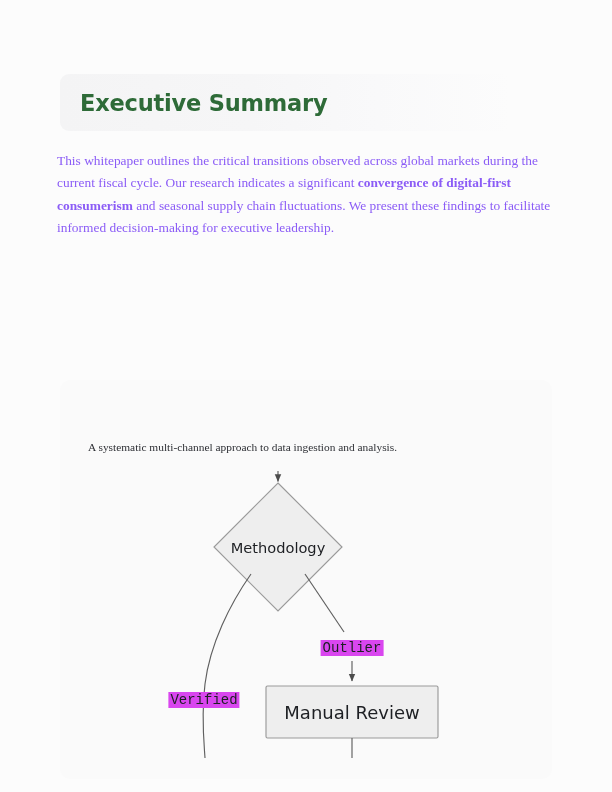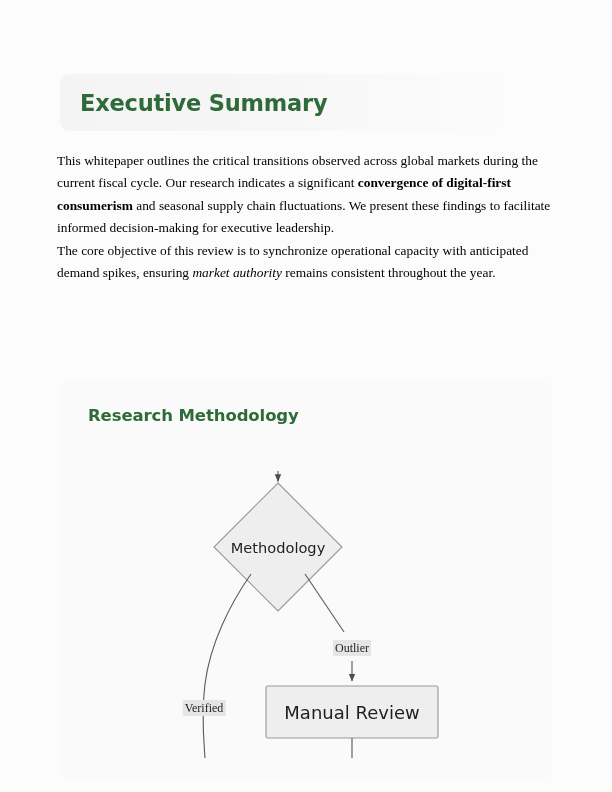--- a/index.html
+++ b/index.html
@@ -43,21 +43,21 @@
 
   
   .prose {
     position: absolute;
     left: 57px;
     top: 150px;
     width: 497px;
     font-family: "Liberation Serif", serif;
     font-size: 13.4px;
     line-height: 22.4px;
-    color: #000000;
+    color: #8b5cf6;
   }
   .prose p {
     margin: 0;
   }
   .prose strong {
     font-weight: bold;
   }
   .prose em {
     font-style: italic;
   }
@@ -124,52 +124,51 @@
     left: 218px;
     top: 167px;
   }
   .node-label.process {
     font-size: 18px;
     left: 292px;
     top: 332px;
   }
   .edge-label {
     position: absolute;
-    font-family: Liberation Serif, serif;
-    font-size: 12px;
+    font-family: Liberation Mono, monospace;
+    font-size: 14px;
     color: #1d1f23;
     white-space: nowrap;
     transform: translate(-50%, -50%);
-    background: #e5e5e5;
+    background: #d946ef;
     padding: 0 2px;
     line-height: 16px;
   }
   .edge-label.verified {
     left: 144px;
-    top: 328px;
+    top: 320px;
   }
   .edge-label.outlier {
     left: 292px;
     top: 268px;
   }
 </style>
 </head>
 <body>
 
 <div class="header-band">
   <h1>Executive Summary</h1>
 </div>
 
 <div class="prose">
   <p><span>This whitepaper outlines the critical transitions observed across global markets during the current fiscal cycle. Our research indicates a significant </span><strong>convergence of digital-first consumerism</strong><span> and seasonal supply chain fluctuations. We present these findings to facilitate informed decision-making for executive leadership.</span></p>
-  <p><span>The core objective of this review is to synchronize operational capacity with anticipated demand spikes, ensuring </span><em>market authority</em><span> remains consistent throughout the year.</span></p>
 </div>
 
 <div class="card">
-  <h2 class="card-title">Research Methodology</h2>
+  <p class="card-subtitle">A systematic multi-channel approach to data ingestion and analysis.</p>
 
   <div class="flow">
     <svg width="492" height="399" viewBox="0 0 492 399" xmlns="http://www.w3.org/2000/svg">
       <defs>
         <marker id="arrowhead" markerWidth="9" markerHeight="9" refX="6.2" refY="3.2" orient="auto" markerUnits="strokeWidth">
           <path d="M0,0.4 L6.6,3.2 L0,6.0 z" fill="#4c4c4c"></path>
         </marker>
       </defs>
 
       <line x1="218" y1="91" x2="218" y2="101.5" stroke="#5f5f5f" stroke-width="1.15" marker-end="url(#arrowhead)"></line>

